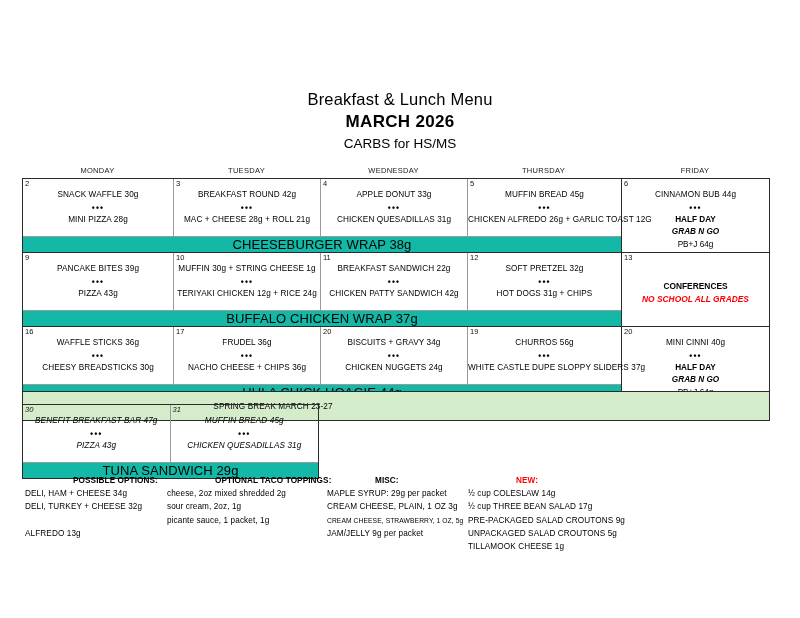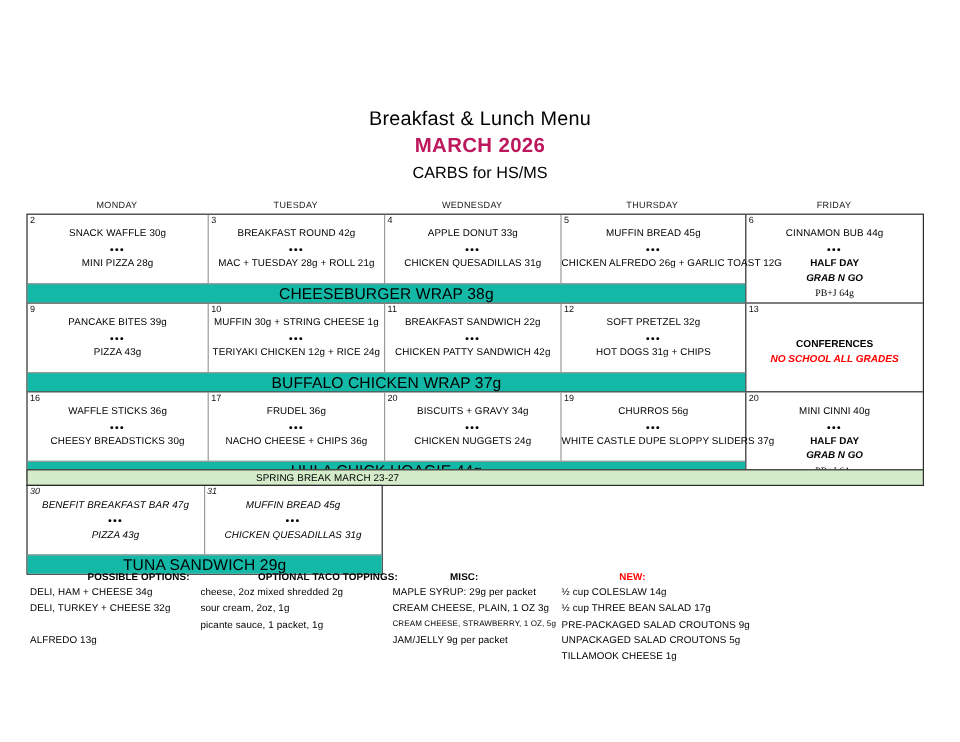--- a/index.html
+++ b/index.html
@@ -22,21 +22,21 @@
     padding-top: 88px;
   }
   .title-main {
     font-size: 16.5px;
     letter-spacing: 0.2px;
     line-height: 22px;
   }
   .title-month {
     font-size: 17px;
     font-weight: bold;
-    color: #be185d;
+    color: #000000;
     line-height: 23px;
     letter-spacing: 0.3px;
   }
   .title-sub {
     font-size: 13.5px;
     line-height: 21px;
   }
 
   
   .calendar {
@@ -123,21 +123,20 @@
   }
   .grabngo {
     font-size: 8.2px;
     line-height: 12.5px;
     font-weight: bold;
     font-style: italic;
   }
   .plain-line {
     font-size: 8.2px;
     line-height: 12.5px;
-    font-family: Liberation Serif, serif;
   }
   .conf-title {
     font-size: 8.4px;
     line-height: 13px;
     font-weight: bold;
   }
   .conf-sub {
     font-size: 8.4px;
     line-height: 13px;
     font-weight: bold;
@@ -165,21 +164,21 @@
   .friday-pane .cell-body {
     padding-top: 9px;
   }
 
   
   .spring-row {
     position: absolute;
     left: 22px;
     top: 391px;
     width: 748px;
-    height: 14px;
+    height: 30px;
     background: #d4ecca;
     border: 1.2px solid #2b2b2b;
     box-sizing: border-box;
     font-size: 8.2px;
     letter-spacing: 0.1px;
     display: flex;
     align-items: center;
   }
   .spring-text {
     width: 500px;
@@ -266,21 +265,21 @@
               <div class="item">SNACK WAFFLE 30g</div>
               <div class="dots">•••</div>
               <div class="item">MINI PIZZA 28g</div>
             </div>
           </div>
           <div class="daycell c1">
             <span class="daynum">3</span>
             <div class="cell-body">
               <div class="item">BREAKFAST ROUND 42g</div>
               <div class="dots">•••</div>
-              <div class="item">MAC + TUESDAY 28g + ROLL 21g</div>
+              <div class="item">MAC + CHEESE 28g + ROLL 21g</div>
             </div>
           </div>
           <div class="daycell c2">
             <span class="daynum">4</span>
             <div class="cell-body">
               <div class="item">APPLE DONUT 33g</div>
               <div class="dots">•••</div>
               <div class="item">CHICKEN QUESADILLAS 31g</div>
             </div>
           </div>

